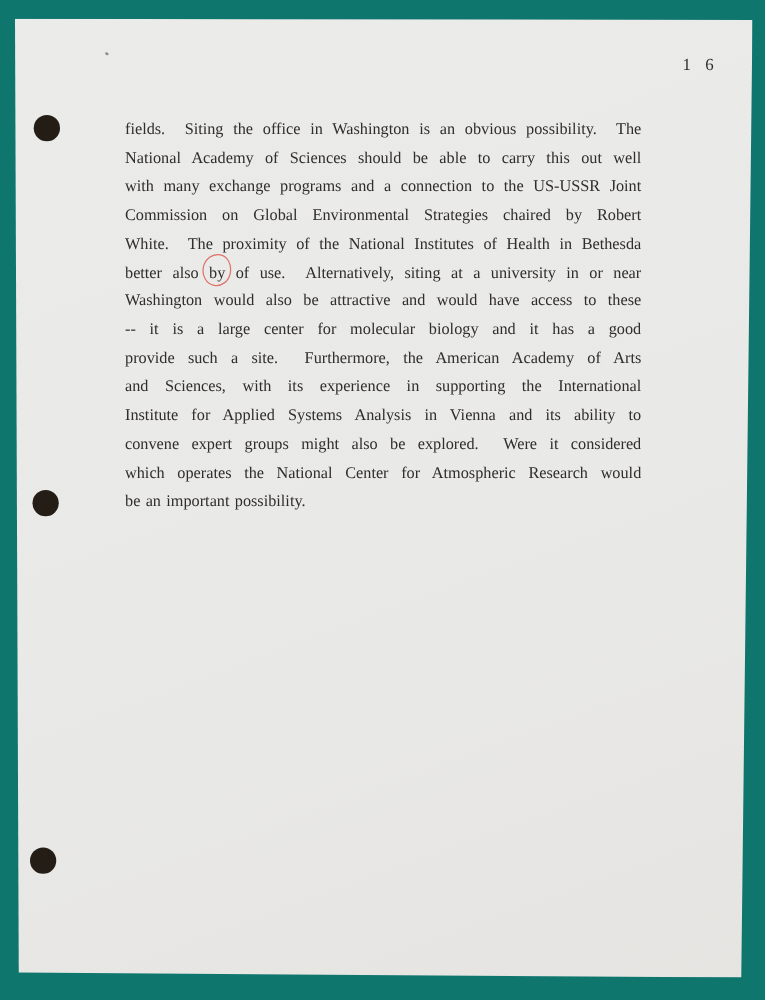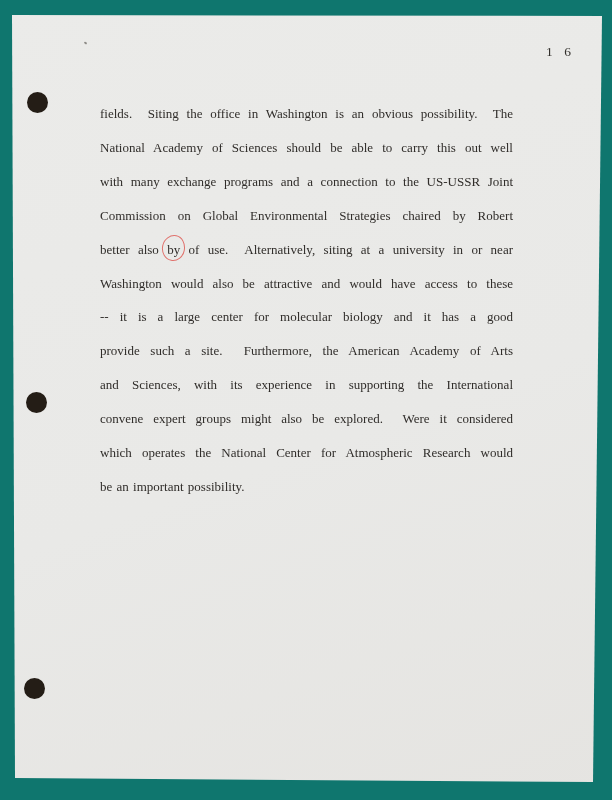--- a/index.html
+++ b/index.html
@@ -55,21 +55,20 @@
     width: 413px;
     font-size: 13px;
     line-height: 22.9px;
     color: #302d2a;
     word-spacing: 1px;
   }
   .line {
     text-align: justify;
     text-align-last: justify;
     white-space: pre-wrap;
-    margin-top: 11px;
   }
   .line.last {
     text-align-last: left;
   }
   
   .circle-wrap {
     position: relative;
     display: inline;
   }
   .circle-ellipse {
@@ -89,27 +88,29 @@
   <div id="paper">
 
     <div id="page-number">1 6</div>
     <div id="speck"></div>
 
     <div id="text-block">
       <div class="line">fields.  Siting the office in Washington is an obvious possibility.  The</div>
       <div class="line">National Academy of Sciences should be able to carry this out well</div>
       <div class="line">with many exchange programs and a connection to the US-USSR Joint</div>
       <div class="line">Commission on Global Environmental Strategies chaired by Robert</div>
+      <div class="line">White.  The proximity of the National Institutes of Health in Bethesda</div>
 
       <div class="line"><span>better also </span><span class="circle-wrap"><span class="circle-ellipse"></span><span>by</span></span><span> of use.  Alternatively, siting at a university in or near</span></div>
 
       <div class="line">Washington would also be attractive and would have access to these</div>
       <div class="line">-- it is a large center for molecular biology and it has a good</div>
       <div class="line">provide such a site.  Furthermore, the American Academy of Arts</div>
       <div class="line">and Sciences, with its experience in supporting the International</div>
+      <div class="line">Institute for Applied Systems Analysis in Vienna and its ability to</div>
       <div class="line">convene expert groups might also be explored.  Were it considered</div>
       <div class="line">which operates the National Center for Atmospheric Research would</div>
       <div class="line last">be an important possibility.</div>
     </div>
   </div>
 
   <div class="hole" id="hole-top"></div>
   <div class="hole" id="hole-middle"></div>
   <div class="hole" id="hole-bottom"></div>
 </div>

